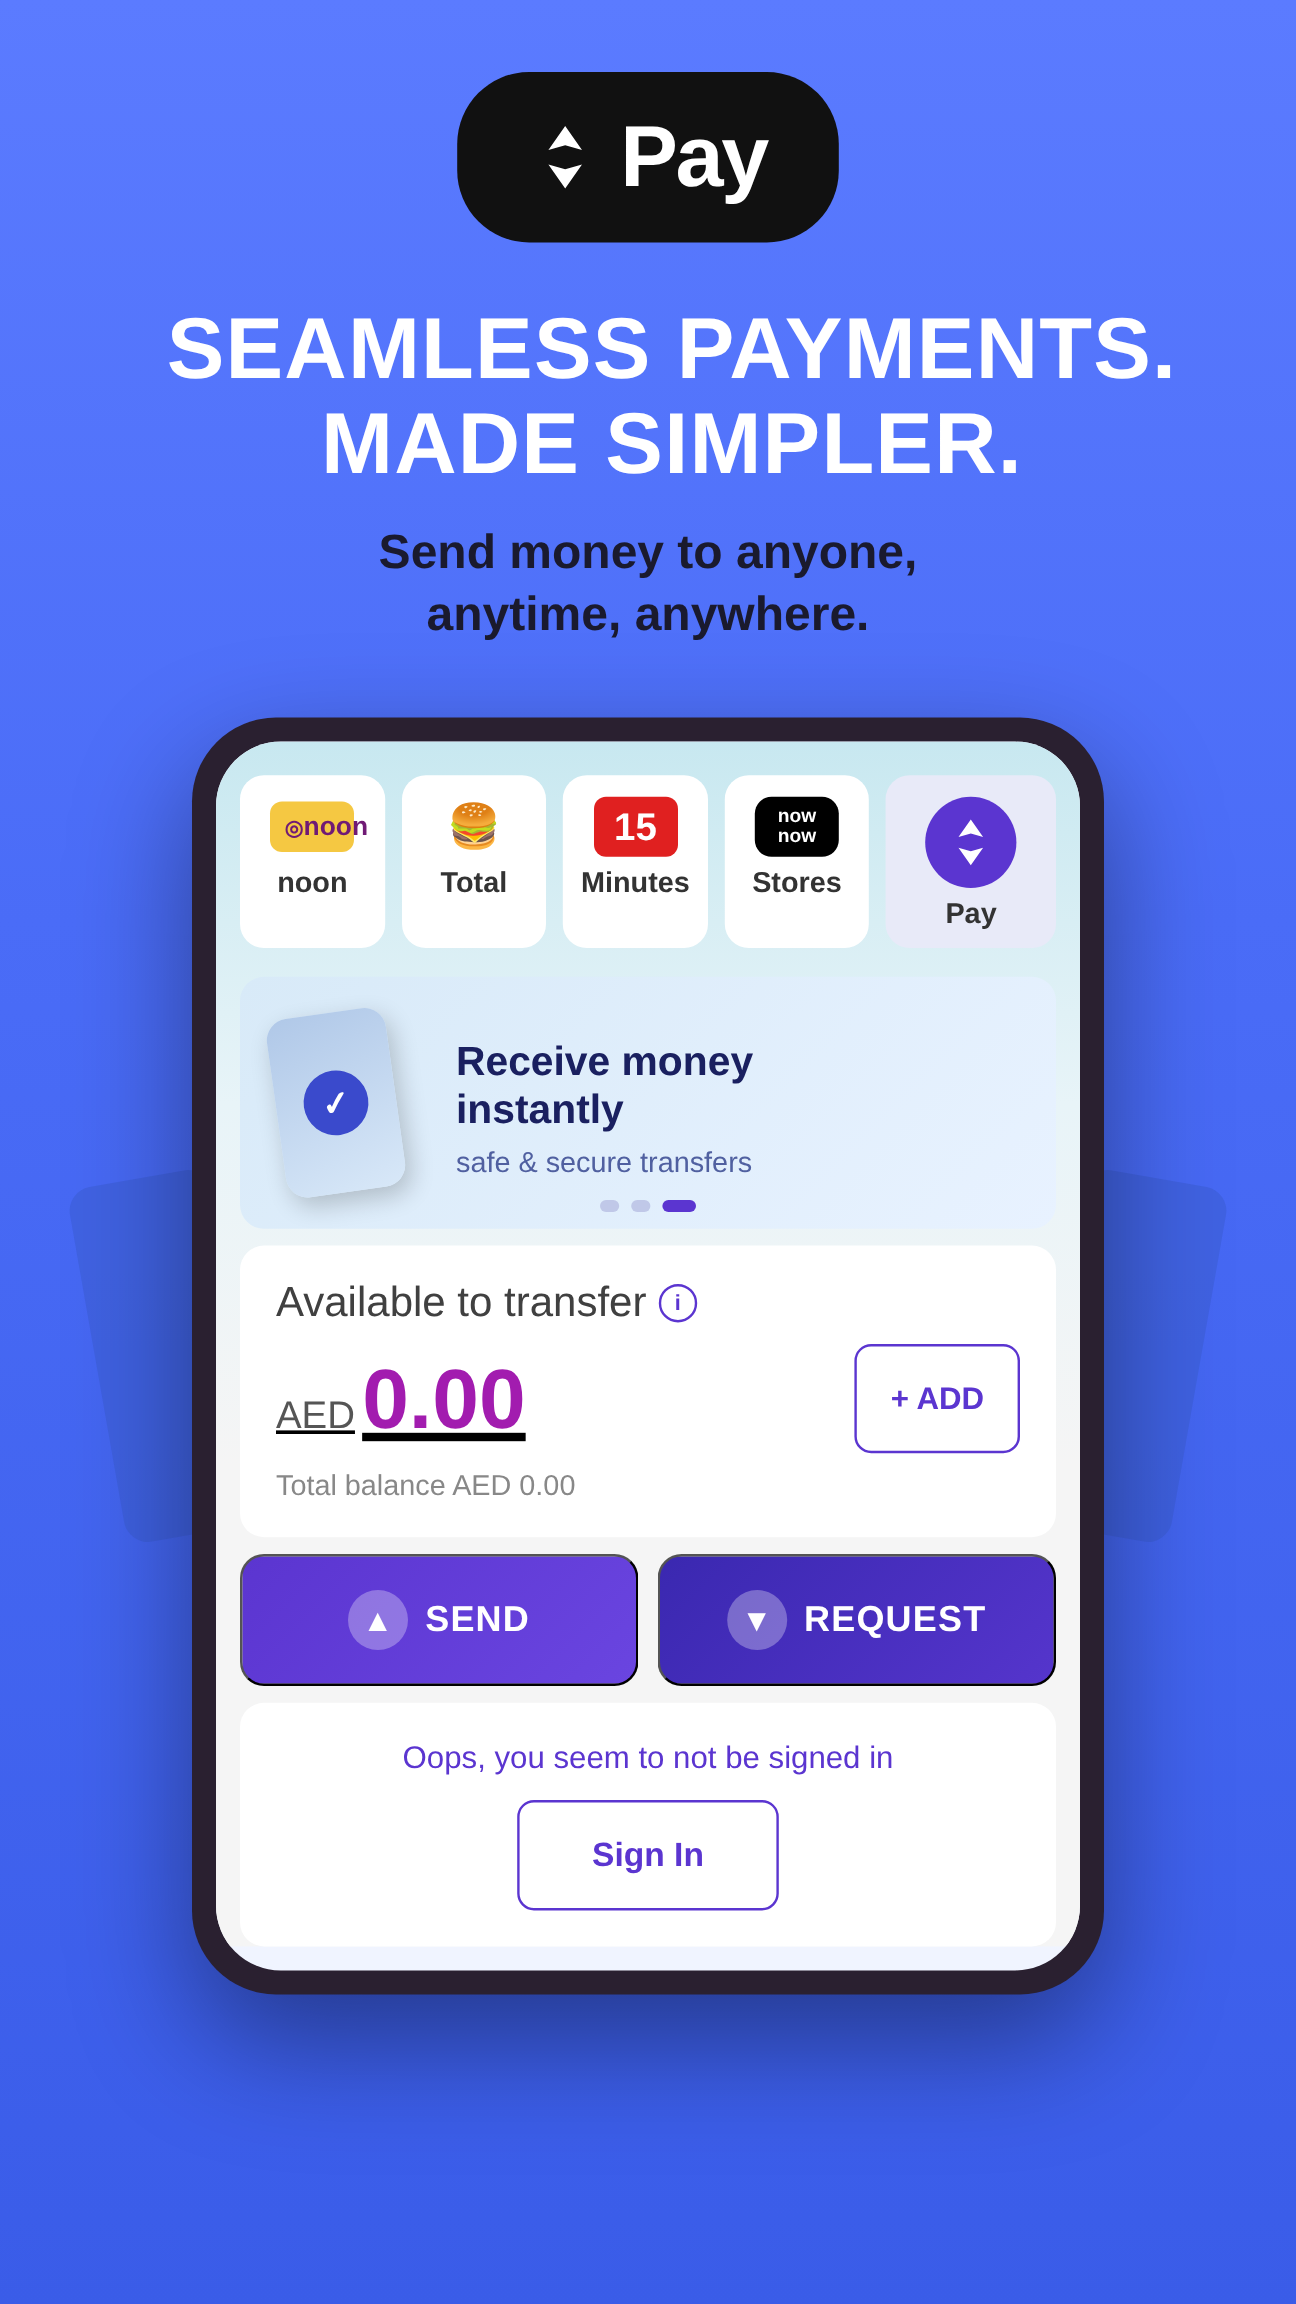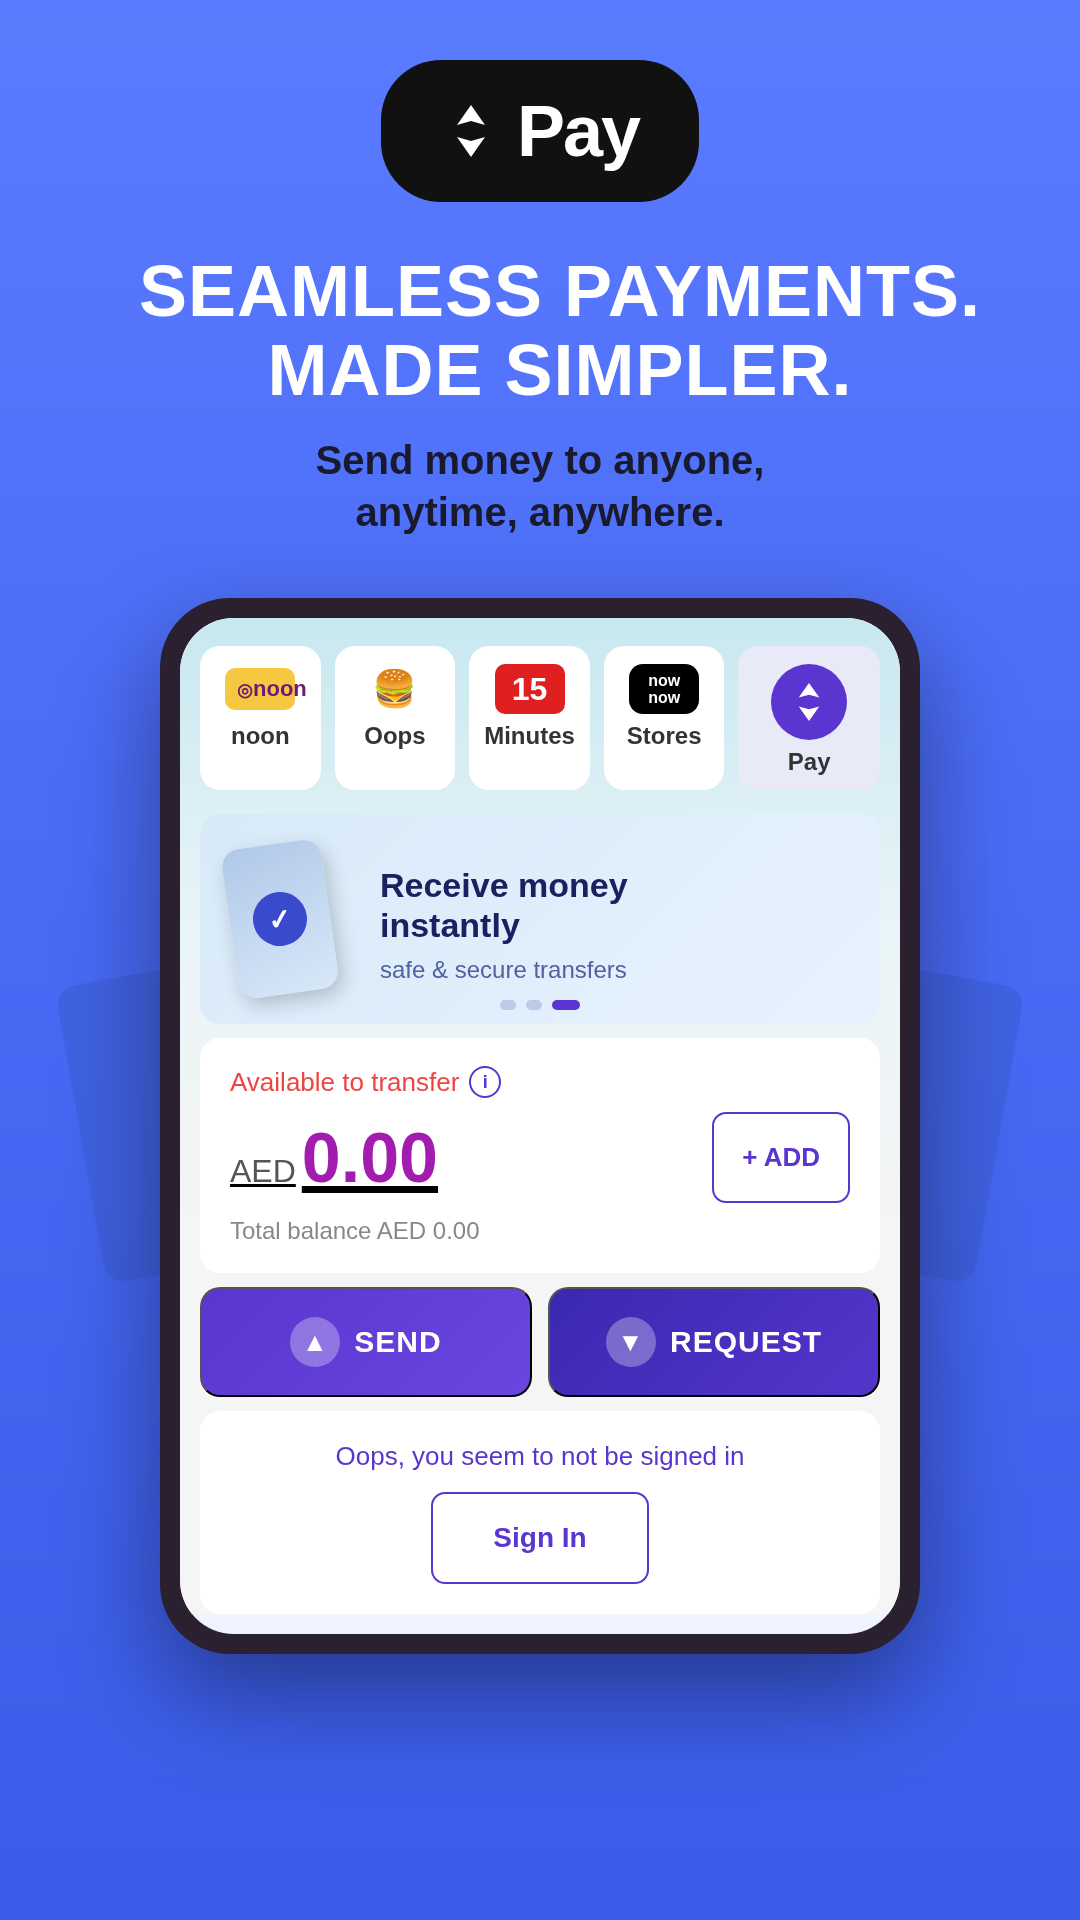--- a/index.html
+++ b/index.html
@@ -234,22 +234,22 @@
       padding: 28px 30px;
     }
 
     .available-label {
       display: flex;
       align-items: center;
       gap: 10px;
       margin-bottom: 14px;
     }
     .available-text {
-      font-size: 26px;
-      color: #ef4444;
+      font-size: 35px;
+      color: #404040;
       font-weight: 500;
       text-align: right;
     }
     .info-icon {
       width: 32px;
       height: 32px;
       border: 2px solid #5b35d0;
       border-radius: 50%;
       display: flex;
       align-items: center;
@@ -471,21 +471,21 @@
               <div class="tab-icon-img">
                 <div class="noon-box">
                   <span>◎</span>noon
                 </div>
               </div>
               <span class="tab-label">noon</span>
             </div>
 
             <div class="tab-item">
               <div class="tab-icon-img">🍔</div>
-              <span class="tab-label">Oops</span>
+              <span class="tab-label">Total</span>
             </div>
 
             <div class="tab-item">
               <div class="tab-icon-img">
                 <div class="min15-box">15</div>
               </div>
               <span class="tab-label">Minutes</span>
             </div>
 
             <div class="tab-item">

